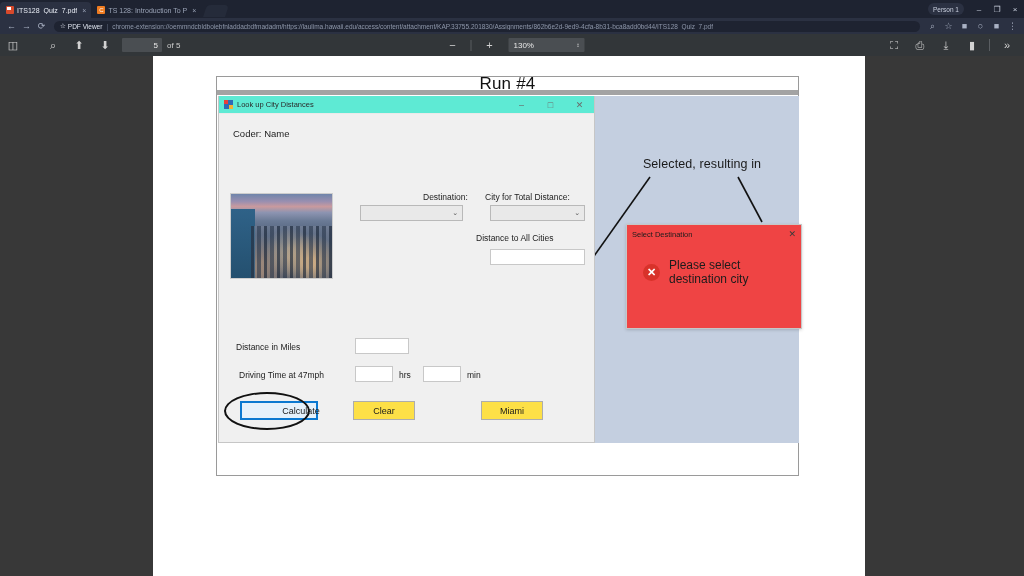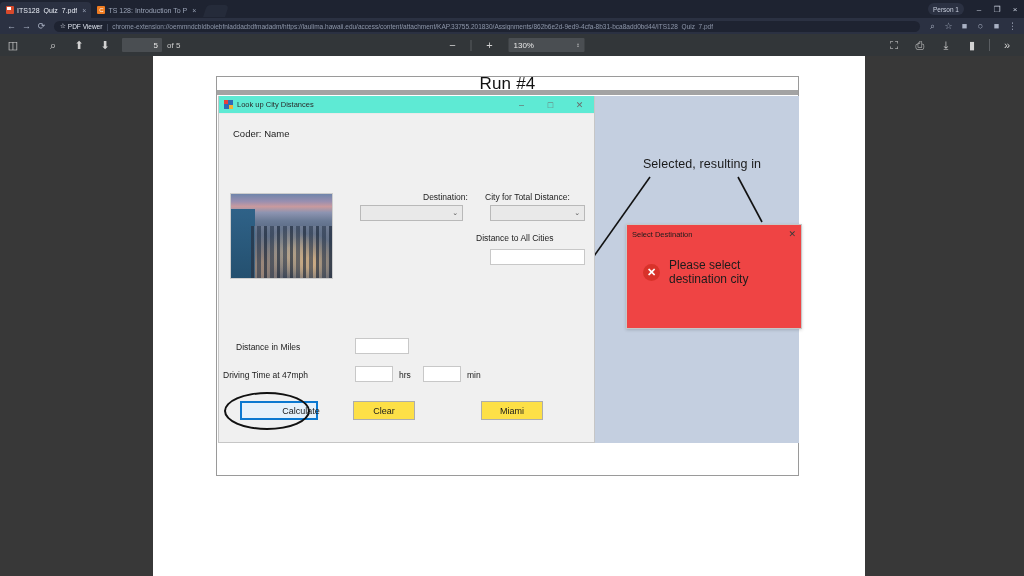--- a/index.html
+++ b/index.html
@@ -348,21 +348,21 @@
         </div>
 
         <div class="cityimg"></div>
 
         <div class="lbl" style="left:257px; top:119px;">Distance to All Cities</div>
         <div class="txt" style="left:271px; top:135px; width:95px;"></div>
 
         <div class="lbl" style="left:17px; top:228px;">Distance in Miles</div>
         <div class="txt" style="left:136px; top:224px; width:54px;"></div>
 
-        <div class="lbl" style="left:4px; top:256px;">Driving Time at 47mph</div>
+        <div class="lbl" style="left:20px; top:256px;">Driving Time at 47mph</div>
         <div class="txt" style="left:136px; top:252px; width:38px;"></div>
         <div class="lbl" style="left:180px; top:256px;">hrs</div>
         <div class="txt" style="left:204px; top:252px; width:38px;"></div>
         <div class="lbl" style="left:248px; top:256px;">min</div>
 
         <div class="btn focused" style="left:21px; top:287px; width:78px;padding-left:44px;">Calculate</div>
         <div class="btn" style="left:134px; top:287px; width:62px;">Clear</div>
         <div class="btn" style="left:262px; top:287px; width:62px;">Miami</div>
 
         <div class="circle-hl"></div>

